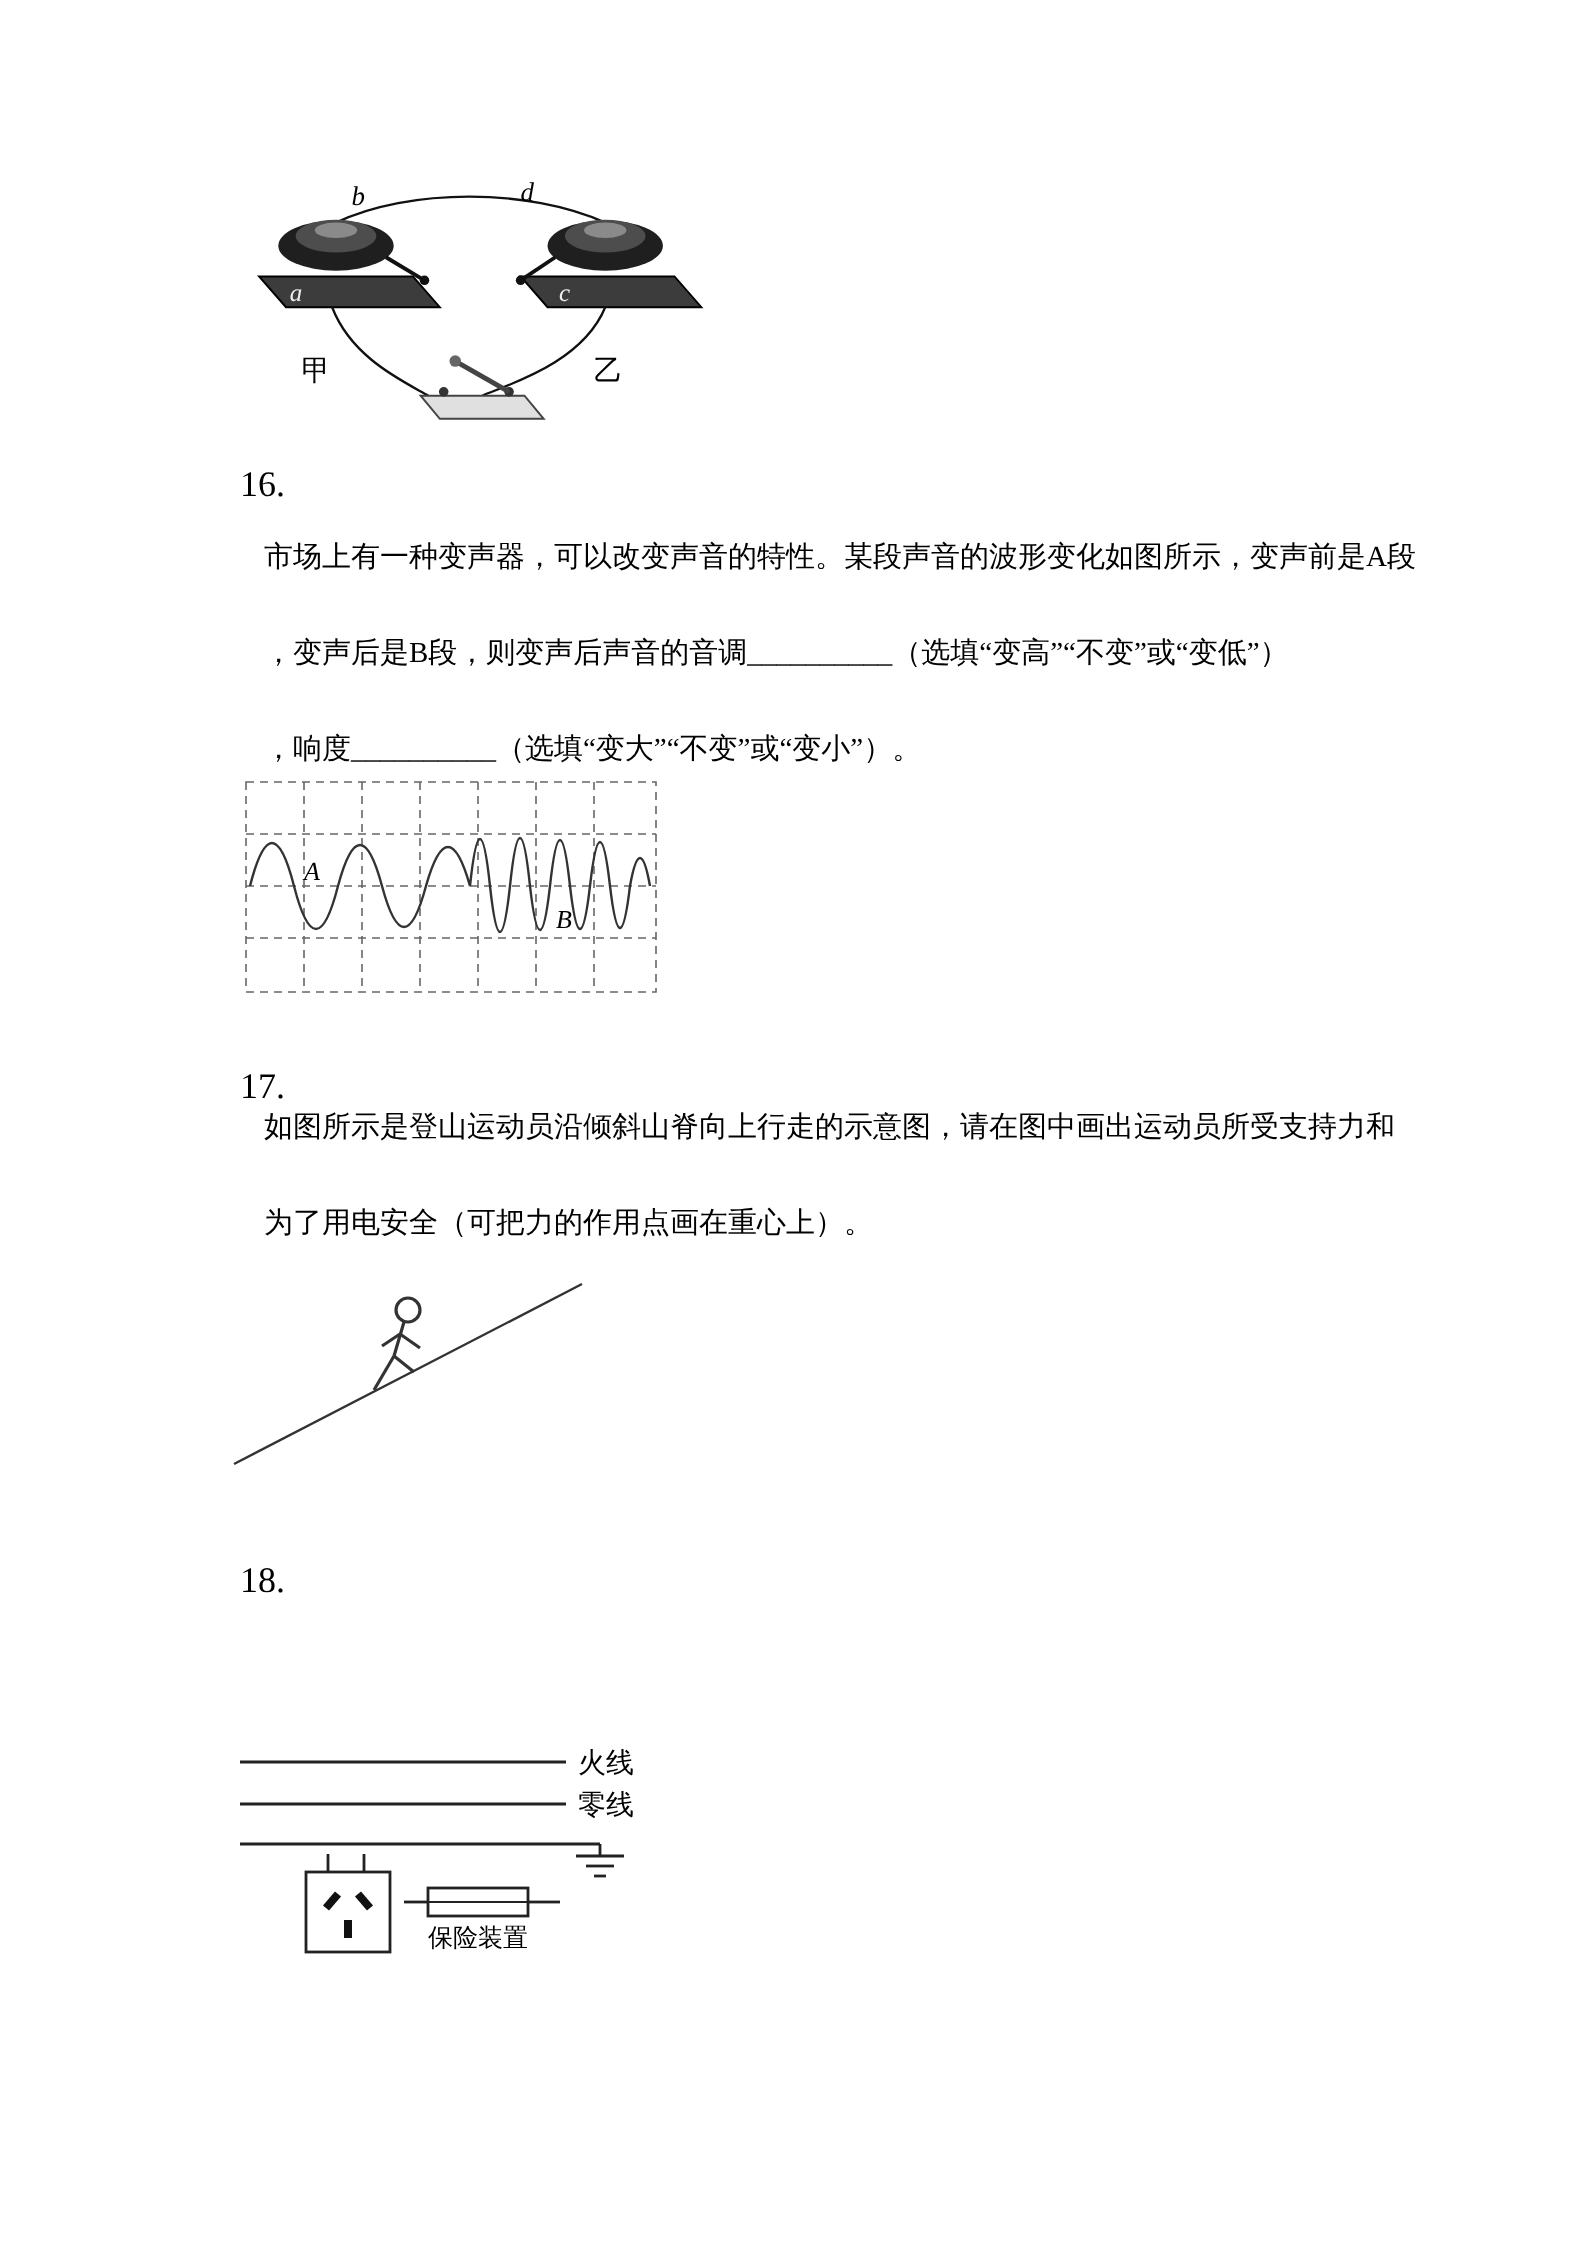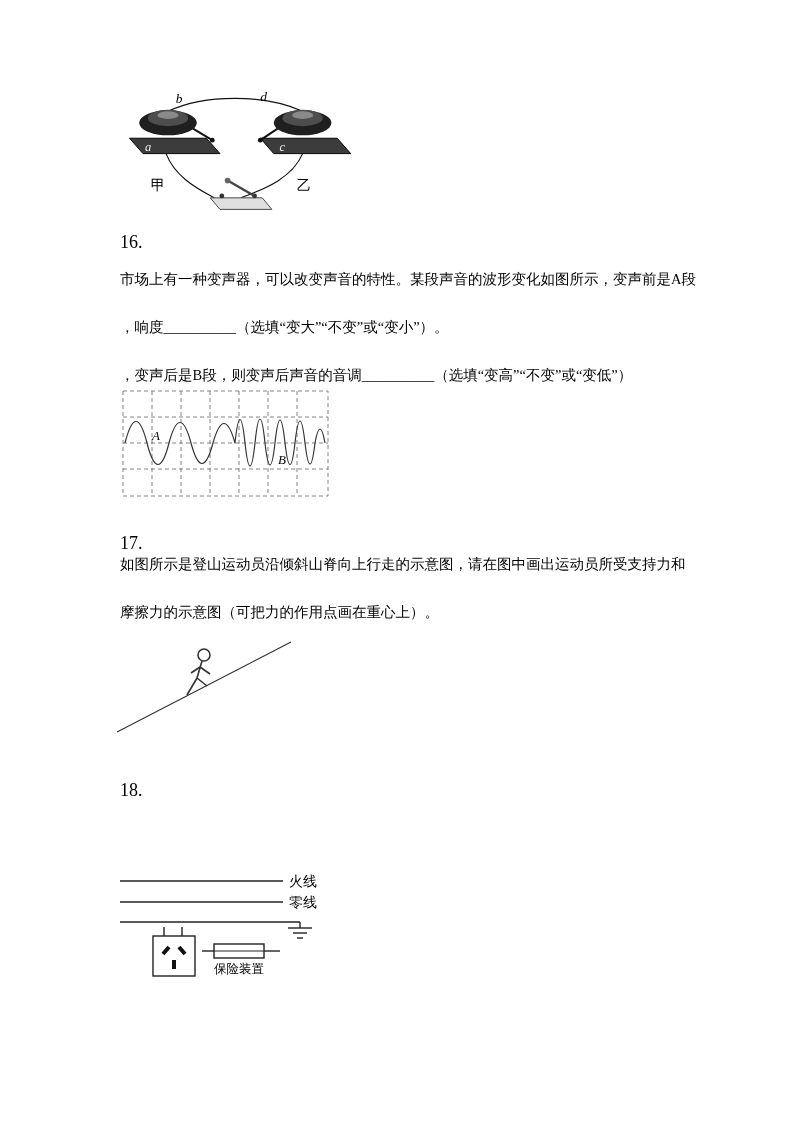--- a/index.html
+++ b/index.html
@@ -7,21 +7,21 @@
     position:relative;
     width:794px;height:1123px;
     background:#fff;color:#000;
     font-family:"Liberation Serif","DejaVu Serif",serif;
     overflow:hidden;
   }
   .qnum{
     position:absolute;left:120px;
     font-size:18px;line-height:28px;
   }
-  .para{position:absolute;left:120px;}
+  .para{position:absolute;left:132px;}
   .para .line{
     height:48px;line-height:48px;
     font-size:14.5px;white-space:nowrap;
   }
   .heading{
     position:absolute;left:120px;
     font-family:"Liberation Sans","DejaVu Sans",sans-serif;
     font-weight:bold;font-size:15.5px;line-height:28px;
   }
   .fig{position:absolute;}
@@ -77,22 +77,22 @@
     <text x="148" y="11" class="lbl-it">d</text>
     <text x="28" y="63" class="lbl-it-w">a</text>
     <text x="168" y="63" class="lbl-it-w">c</text>
     <text x="34" y="104" class="lbl-cn">甲</text>
     <text x="186" y="104" class="lbl-cn">乙</text>
   </svg>
 
   <div class="qnum" style="top:228px;">16.</div>
   <div class="para" style="top:255px;">
     <div class="line">市场上有一种变声器，可以改变声音的特性。某段声音的波形变化如图所示，变声前是A段</div>
+    <div class="line">，变声后是B段，则变声后声音的音调__________（选填“变高”“不变”或“变低”）</div>
     <div class="line">，响度__________（选填“变大”“不变”或“变小”）。</div>
-    <div class="line">，变声后是B段，则变声后声音的音调__________（选填“变高”“不变”或“变低”）</div>
   </div>
 
   <svg class="fig" style="left:122px;top:390px;" width="207" height="107" viewBox="0 0 207 107">
     <g stroke="#666" stroke-width="0.8" stroke-dasharray="4,3">
       <rect x="1" y="1" width="205" height="105" fill="none"></rect>
       <line x1="30" y1="1" x2="30" y2="106"></line>
       <line x1="59" y1="1" x2="59" y2="106"></line>
       <line x1="88" y1="1" x2="88" y2="106"></line>
       <line x1="117" y1="1" x2="117" y2="106"></line>
       <line x1="146" y1="1" x2="146" y2="106"></line>
@@ -104,21 +104,21 @@
     <path fill="none" stroke="#333" stroke-width="1.2" d="M3,53 Q14,10 25,53 Q36,96 47,53 Q58,12 69,53 Q80,94 91,53 Q102,14 113,53
          Q118,6 123,53 Q128,99 133,53 Q138,5 143,53 Q148,97 153,53 Q158,7 163,53
          Q168,96 173,53 Q178,9 183,53 Q188,95 193,53 Q198,25 203,53"></path>
     <text x="30" y="50" class="lbl-wave">A</text>
     <text x="156" y="74" class="lbl-wave">B</text>
   </svg>
 
   <div class="qnum" style="top:529px;">17.</div>
   <div class="para" style="top:540px;">
     <div class="line">如图所示是登山运动员沿倾斜山脊向上行走的示意图，请在图中画出运动员所受支持力和</div>
-    <div class="line">摩擦力的示意图（可把力的作用点画在重心上）。</div>
+    <div class="line">为了用电安全（可把力的作用点画在重心上）。</div>
   </div>
 
   <svg class="fig" style="left:115px;top:636px;" width="180" height="100" viewBox="0 0 180 100">
     <line x1="2" y1="96" x2="176" y2="6" stroke="#333" stroke-width="1.2"></line>
     <g stroke="#333" stroke-width="1.6" fill="none">
       <circle cx="89" cy="19" r="6" fill="none"></circle>
       <line x1="87" y1="25" x2="82" y2="42"></line>
       <line x1="85" y1="31" x2="95" y2="38"></line>
       <line x1="85" y1="31" x2="76" y2="37"></line>
       <line x1="82" y1="42" x2="92" y2="50"></line>

